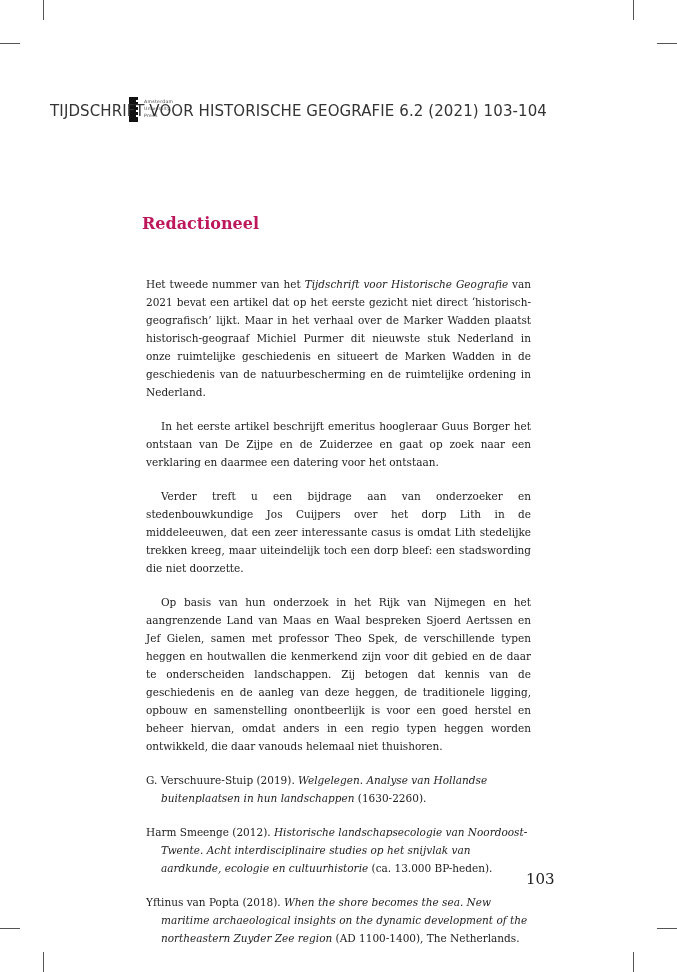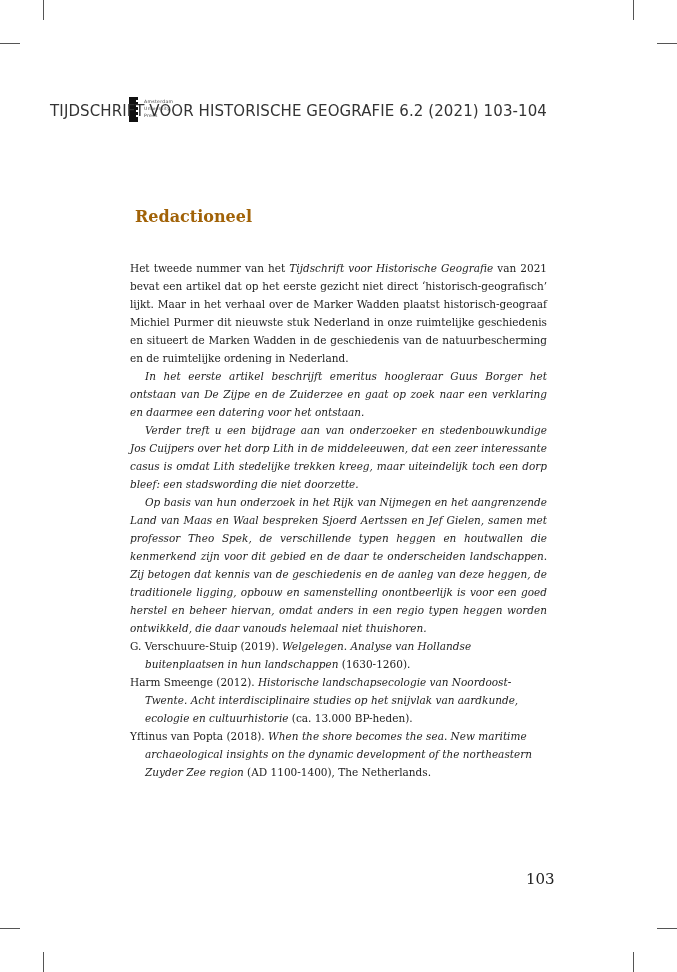--- a/index.html
+++ b/index.html
@@ -12,26 +12,26 @@
   .logo { position: absolute; left: 129px; top: 97px; width: 60px; height: 26px; }
   .logo-bar { position: absolute; left: 0; top: 0; width: 9px; height: 25px; background: #111; }
   .logo-notch { position: absolute; left: 7px; width: 3px; height: 2px; background: #fff; }
   .logo-text { position: absolute; left: 15px; top: 1px; font-family: "DejaVu Sans", sans-serif;
                font-size: 4.6px; line-height: 7px; color: #444; letter-spacing: 0.3px; }
 
   .running-head { position: absolute; right: 130px; top: 102px; font-family: "DejaVu Sans", sans-serif;
                   font-size: 15px; color: #333; letter-spacing: 0.1px; white-space: nowrap; }
 
   .title { position: absolute; left: 130px; top: 202px; font-size: 16px; font-weight: bold;
-           color: #a16207; margin: 5px; }
+           color: #be185d; margin: 12px; }
 
   .body { position: absolute; left: 130px; top: 259px; width: 417px;
           font-size: 10.5px; line-height: 18px; text-align: justify; color: #222; }
-  .body p { margin: 0; }
-  .body p.indent { text-indent: 15px; font-style: italic; }
+  .body p { margin: 16px; }
+  .body p.indent { text-indent: 15px; }
   .body p.gap { margin-top: 18px; }
   .ref { padding-left: 15px; text-indent: -15px; text-align: left; }
   i { font-style: italic; }
 
   .page-number { position: absolute; left: 526px; top: 870px; font-size: 15px; color: #222; }
 </style>
 </head>
 <body>
 
 <div class="crop v" style="left:43px;top:0;"></div>
@@ -61,18 +61,18 @@
 
 <h1 class="title">Redactioneel</h1>
 
 <div class="body">
   <p><span>Het tweede nummer van het </span><i>Tijdschrift voor Historische Geografie</i><span> van 2021 bevat een artikel dat op het eerste gezicht niet direct ‘historisch-geografisch’ lijkt. Maar in het verhaal over de Marker Wadden plaatst historisch-geograaf Michiel Purmer dit nieuwste stuk Nederland in onze ruimtelijke geschiedenis en situeert de Marken Wadden in de geschiedenis van de natuurbescherming en de ruimtelijke ordening in Nederland.</span></p>
   <p class="indent">In het eerste artikel beschrijft emeritus hoogleraar Guus Borger het ontstaan van De Zijpe en de Zuiderzee en gaat op zoek naar een verklaring en daarmee een datering voor het ontstaan.</p>
   <p class="indent">Verder treft u een bijdrage aan van onderzoeker en stedenbouwkundige Jos Cuijpers over het dorp Lith in de middeleeuwen, dat een zeer interessante casus is omdat Lith stedelijke trekken kreeg, maar uiteindelijk toch een dorp bleef: een stadswording die niet doorzette.</p>
   <p class="indent">Op basis van hun onderzoek in het Rijk van Nijmegen en het aangrenzende Land van Maas en Waal bespreken Sjoerd Aertssen en Jef Gielen, samen met professor Theo Spek, de verschillende typen heggen en houtwallen die kenmerkend zijn voor dit gebied en de daar te onderscheiden landschappen. Zij betogen dat kennis van de geschiedenis en de aanleg van deze heggen, de traditionele ligging, opbouw en samenstelling onontbeerlijk is voor een goed herstel en beheer hiervan, omdat anders in een regio typen heggen worden ontwikkeld, die daar vanouds helemaal niet thuishoren.</p>
 
 
-  <p class="ref"><span>G. Verschuure-Stuip (2019). </span><i>Welgelegen. Analyse van Hollandse buitenplaatsen in hun landschappen</i><span> (1630-1260).</span></p>
+  <p class="ref"><span>G. Verschuure-Stuip (2019). </span><i>Welgelegen. Analyse van Hollandse buitenplaatsen in hun landschappen</i><span> (1630-2260).</span></p>
   <p class="ref"><span>Harm Smeenge (2012). </span><i>Historische landschapsecologie van Noordoost-Twente. Acht interdisciplinaire studies op het snijvlak van aardkunde, ecologie en cultuurhistorie</i><span> (ca. 13.000 BP-heden).</span></p>
   <p class="ref"><span>Yftinus van Popta (2018). </span><i>When the shore becomes the sea. New maritime archaeological insights on the dynamic development of the northeastern Zuyder Zee region</i><span> (AD 1100-1400), The Netherlands.</span></p>
 </div>
 
 <div class="page-number">103</div>
 
 </body></html>

